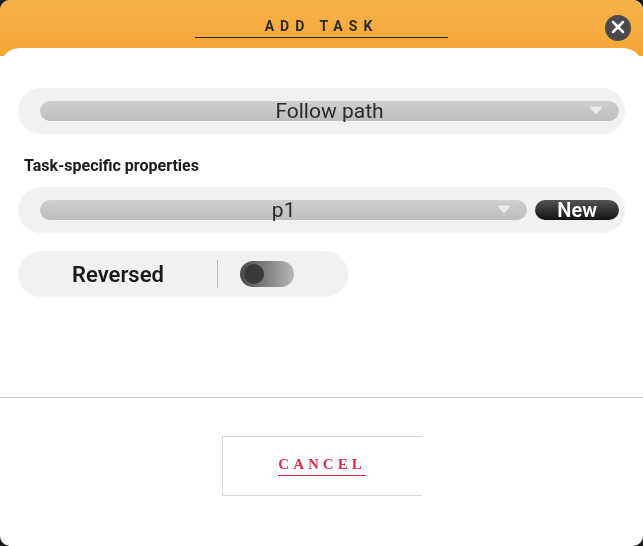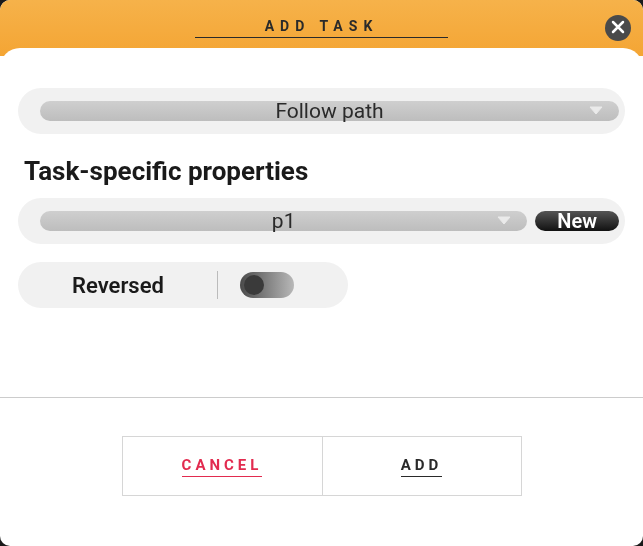--- a/index.html
+++ b/index.html
@@ -128,21 +128,21 @@
       color: #fff;
       font-size: 20px;
       font-weight: 600;
       display: flex;
       align-items: center;
       justify-content: center;
       cursor: pointer;
     }
 
     .section-title {
-      font-size: 26px;
+      font-size: 16px;
       font-weight: 700;
       color: #1a1a1a;
       margin: 22px 0 12px 6px;
     }
 
     .row-compact { width: 330px; }
 
     .toggle {
       width: 54px;
       height: 26px;
@@ -160,20 +160,21 @@
       border-radius: 50%;
       background: #3a3a3a;
     }
 
     .footer {
       border-top: 1px solid #ccc;
       padding: 38px 0 50px 0;
       display: flex;
       justify-content: center;
       gap: 0;
+      font-family: Liberation Serif, serif;
     }
     .footer-btn {
       width: 200px;
       height: 60px;
       border: 1px solid #d6d6d6;
       display: flex;
       align-items: center;
       justify-content: center;
       cursor: pointer;
       background: #fff;
@@ -243,17 +244,14 @@
           <div class="toggle-knob"></div>
         </div>
       </div>
     </div>
   </div>
 
   <div class="footer">
     <div class="footer-btn">
       <span class="footer-btn-text cancel-text">CANCEL</span>
     </div>
-    <div class="footer-btn">
-      <span class="footer-btn-text add-text">ADD</span>
-    </div>
   </div>
 </div>
 
 </body></html>

